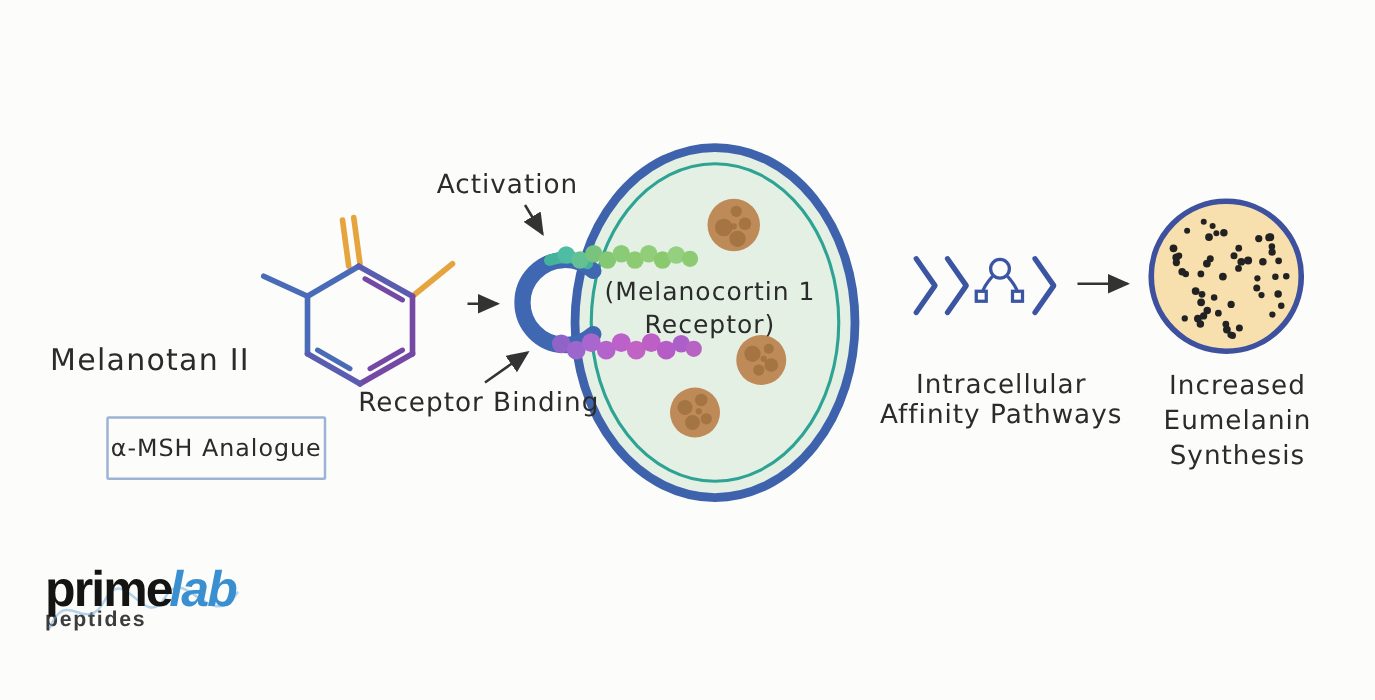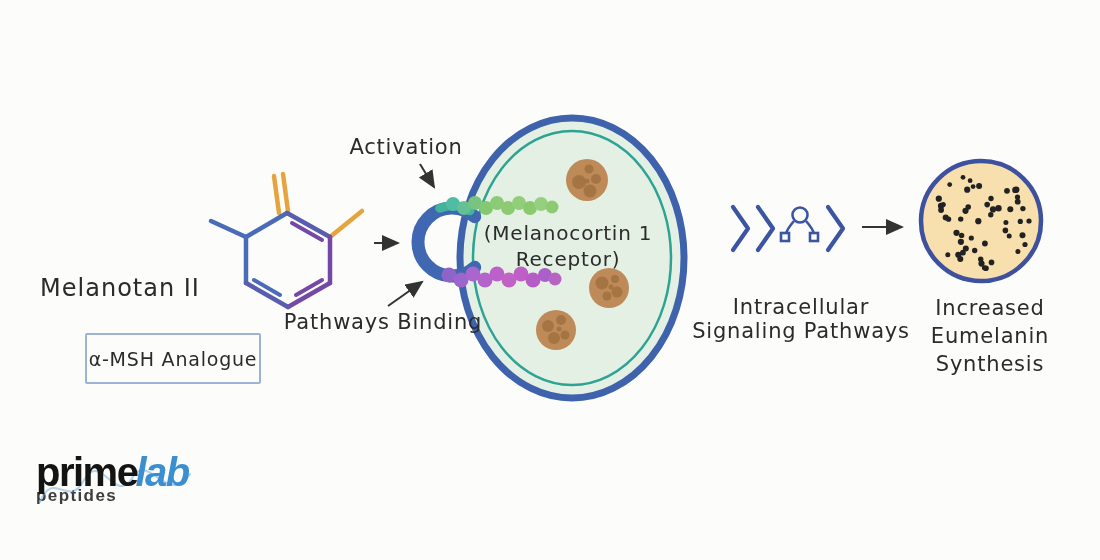--- a/index.html
+++ b/index.html
@@ -216,31 +216,31 @@
 
   <div class="lbl t24" style="left:120px;top:226px;margin-top:48px;">Melanotan II</div>
 
   <div class="analogue-box">
     <span>α-MSH Analogue</span>
   </div>
 
   <div class="lbl t21" style="left:406px;top:134px;">Activation</div>
 
   <div class="lbl t21" style="left:383px;top:309px;">
-    <span class="ln">Pathways Binding</span>
+    <span class="ln">Receptor Binding</span>
   </div>
 
   <div class="lbl t20" style="left:568px;top:220px;">
     <span class="ln">(Melanocortin 1</span>
     <span class="ln">Receptor)</span>
   </div>
 
   <div class="lbl t21 lh24" style="left:801px;top:258px;margin-top:37px;">
     <span class="ln">Intracellular</span>
-    <span class="ln">Signaling Pathways</span>
+    <span class="ln">Affinity Pathways</span>
   </div>
 
   <div class="lbl t21 lh28" style="left:990px;top:294px;">
     <span class="ln">Increased</span>
     <span class="ln">Eumelanin</span>
     <span class="ln">Synthesis</span>
   </div>
 
   <div class="logo">
     <svg class="flourish" width="180" height="64">

